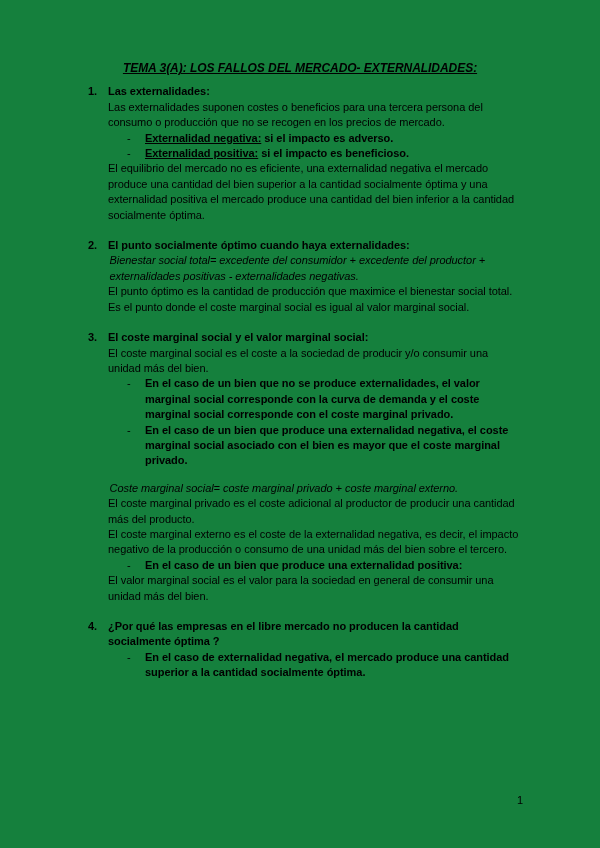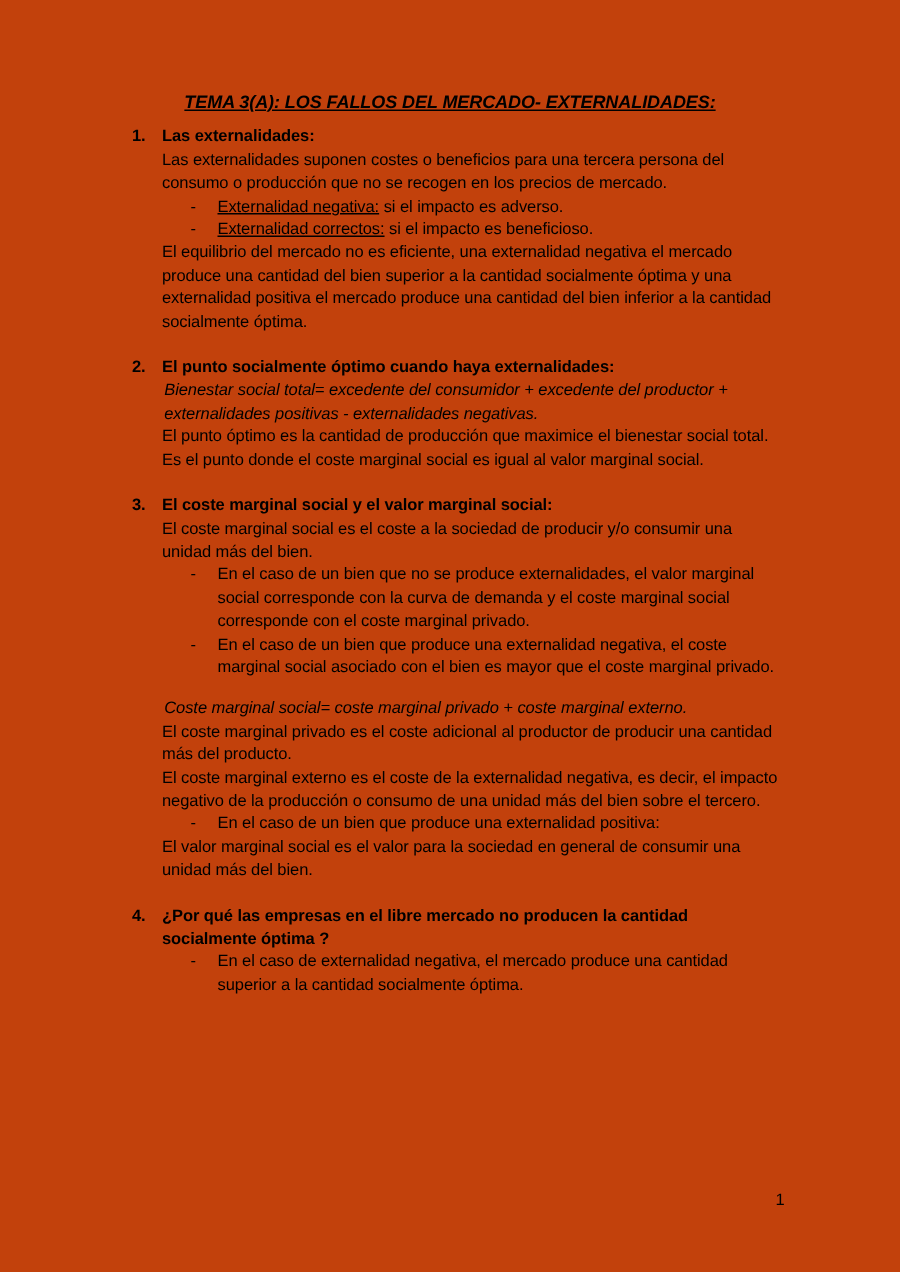--- a/index.html
+++ b/index.html
@@ -1,21 +1,21 @@
 <!DOCTYPE html>
 <html><head>
 <meta charset="utf-8">
 <style>
   html, body { margin: 0; padding: 0; background: #ffffff; }
   .page {
     position: relative;
     width: 600px;
     height: 848px;
     margin: 0 auto;
-    background: #c2410c;
+    background: #15803d;
     color: #000000;
     font-family: "Liberation Sans", sans-serif;
     font-size: 11px;
     line-height: 15.4px;
     letter-spacing: -0.05px;
     box-sizing: border-box;
     padding: 61px 77px 0 88px;
     overflow: hidden;
   }
   .title {
@@ -30,21 +30,21 @@
   section.first { margin-top: 8px; }
   .sec-head { display: flex; font-weight: bold; }
   .sec-head .num { width: 20px; flex: none; }
   .sec-head .htext { flex: 1; }
   .sec-body { margin-left: 20px; }
   .sec-body p { margin: 0; }
   .gap { margin-top: 15px; }
   .gap-sm { margin-top: 12px; }
   .bullet { display: flex; padding-left: 19px; }
   .bullet .dash { width: 18px; flex: none; }
-  .bullet .btext { flex: 1; }
+  .bullet .btext { flex: 1; font-weight: bold; }
   .ulead { text-decoration: underline; }
   .formula {
     font-style: italic;
     text-align: left;
     margin-left: -20px;
   }
   .formula .fline { max-width: 392px; margin: 0 auto; }
   .page-number {
     position: absolute;
     top: 793px;
@@ -64,21 +64,21 @@
       <span class="htext">Las externalidades:</span>
     </div>
     <div class="sec-body">
       <p>Las externalidades suponen costes o beneficios para una tercera persona del consumo o producción que no se recogen en los precios de mercado.</p>
       <div class="bullet">
         <span class="dash">-</span>
         <span class="btext"><span class="ulead">Externalidad negativa:</span><span> si el impacto es adverso.</span></span>
       </div>
       <div class="bullet">
         <span class="dash">-</span>
-        <span class="btext"><span class="ulead">Externalidad correctos:</span><span> si el impacto es beneficioso.</span></span>
+        <span class="btext"><span class="ulead">Externalidad positiva:</span><span> si el impacto es beneficioso.</span></span>
       </div>
       <p>El equilibrio del mercado no es eficiente, una externalidad negativa el mercado produce una cantidad del bien superior a la cantidad socialmente óptima y una externalidad positiva el mercado produce una cantidad del bien inferior a la cantidad socialmente óptima.</p>
     </div>
   </section>
 
   <section>
     <div class="sec-head">
       <span class="num">2.</span>
       <span class="htext">El punto socialmente óptimo cuando haya externalidades:</span>
     </div>

